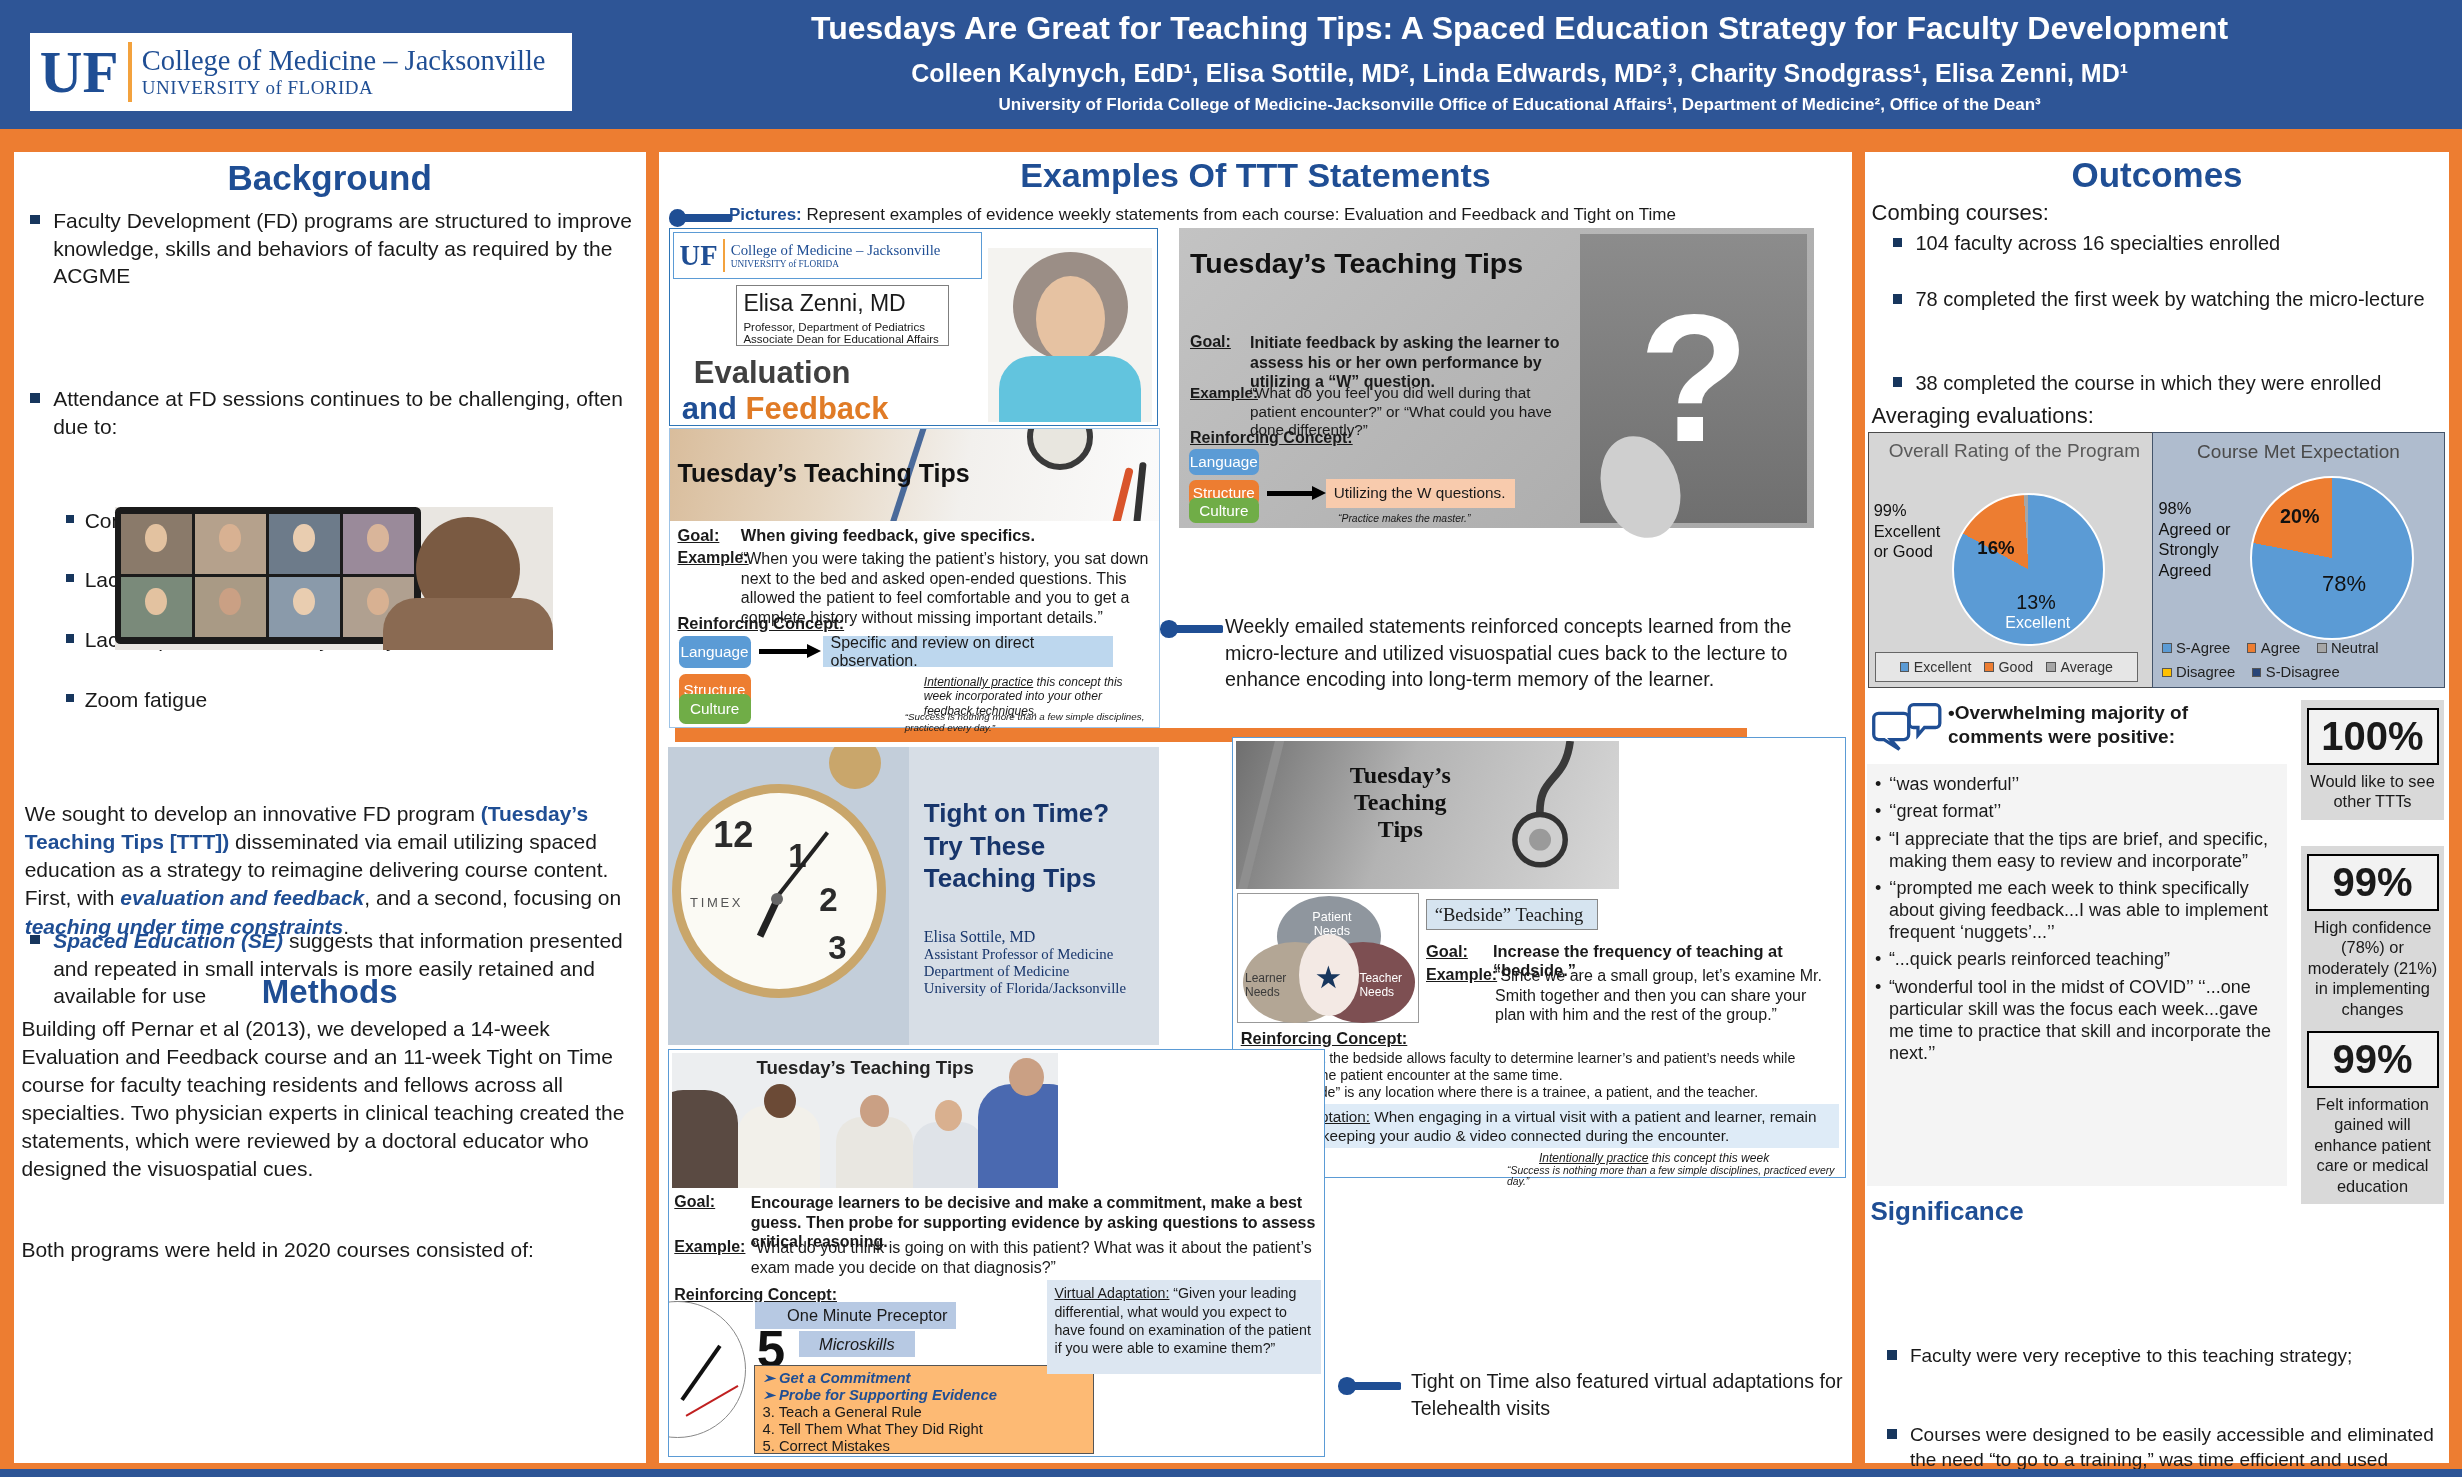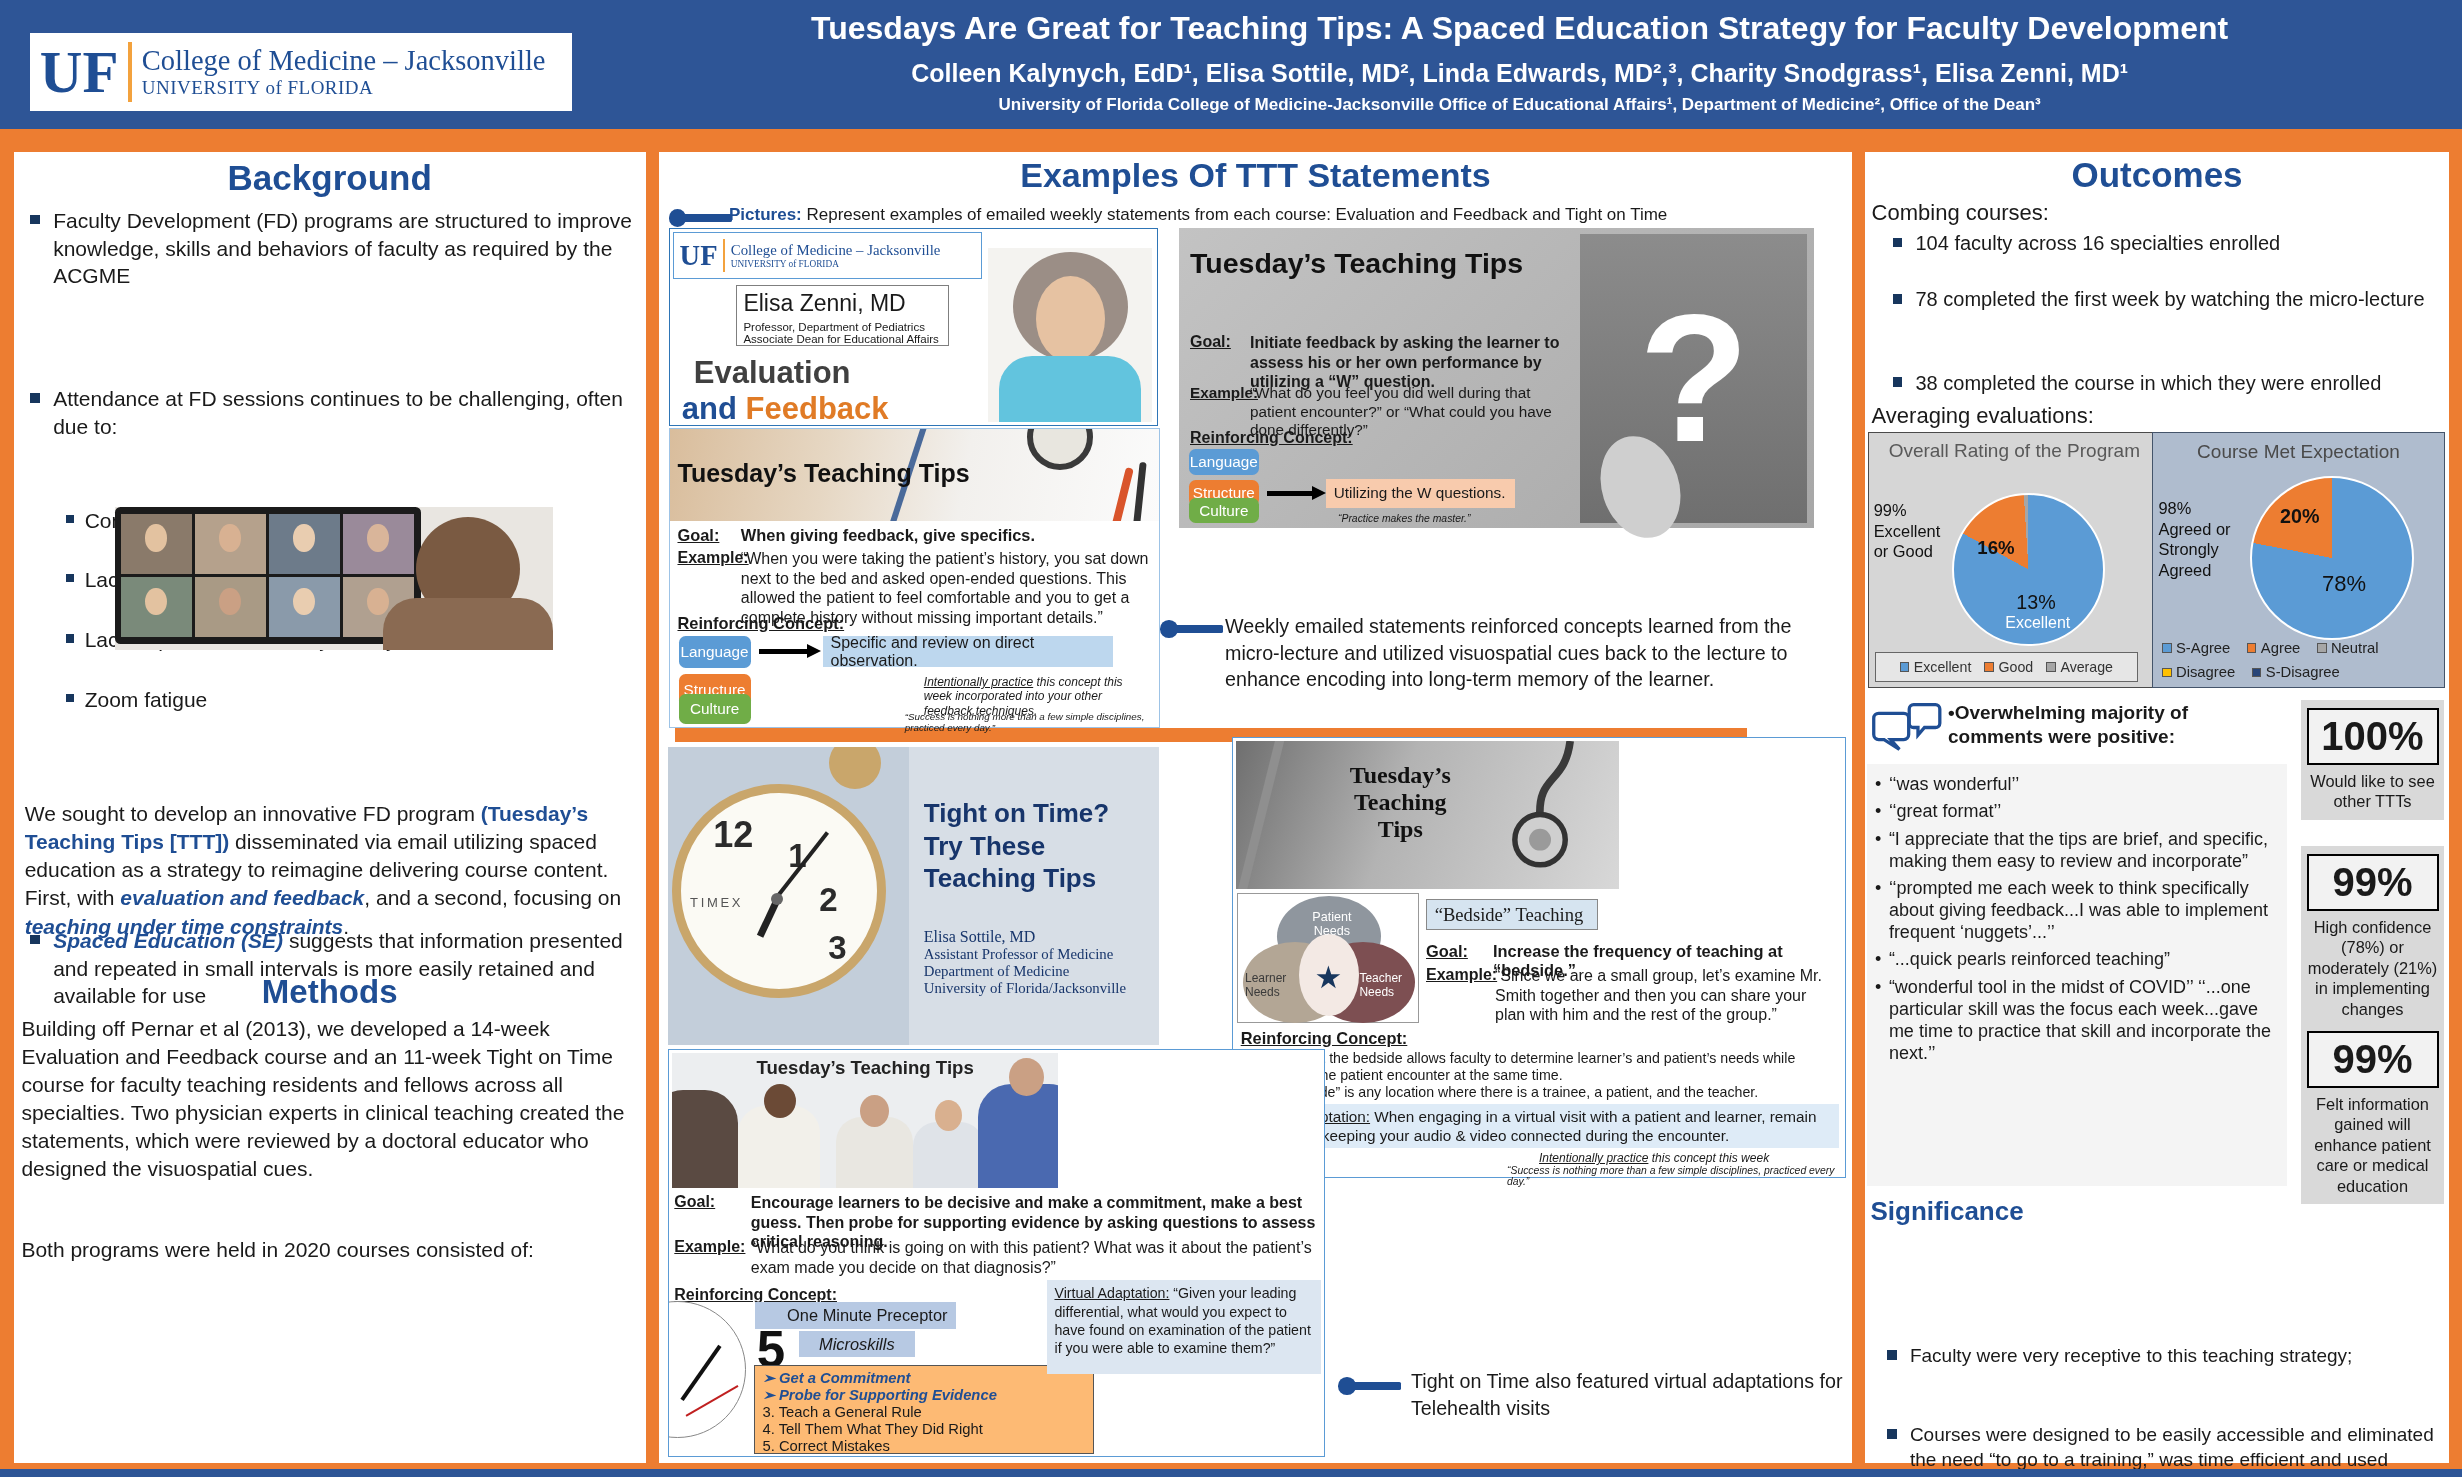--- a/index.html
+++ b/index.html
@@ -131,21 +131,21 @@
   </div>
 
   <div id="col-mid" class="panel">
     <div class="h1 abs" style="left:0;top:4.4px;width:100%;font-size:34px;">Examples Of TTT Statements</div>
 
     <div class="pin" style="left:9.8px;top:57px;">
         <span class="dot"></span>
         <span class="bar"></span>
       </div>
     <div class="abs" style="left:70px;top:53px;width:1111px;font-size:17px;">
-      <span class="navy-b">Pictures:</span><span> Represent examples of emailed weekly statements from each course: Evaluation and Feedback and Tight on Time</span>
+      <span class="navy-b">Pictures:</span><span> Represent examples of evidence weekly statements from each course: Evaluation and Feedback and Tight on Time</span>
     </div>
 
     <div class="abs" style="left:16.4px;top:576px;width:1072px;height:14.2px;background:#ED7D31;"></div>
 
     <div class="card" style="left:9.8px;top:76px;width:489px;height:198px;border:1.6px solid #2E75B6;">
       <div class="abs" style="left:3.3px;top:3.3px;width:309px;height:47px;border:1.1px solid #5B9BD5;display:flex;align-items:center;padding:2.2px 5.5px;background:#fff;">
         <span class="serif" style="font-weight:bold;font-size:28.5px;color:#1F4E94;">UF</span>
         <span style="width:2.2px;height:33px;background:#F3A23D;margin:0 5.5px;"></span>
         <span>
             <div class="serif" style="font-size:14.8px;color:#1F4E94;">College of Medicine – Jacksonville</div>

